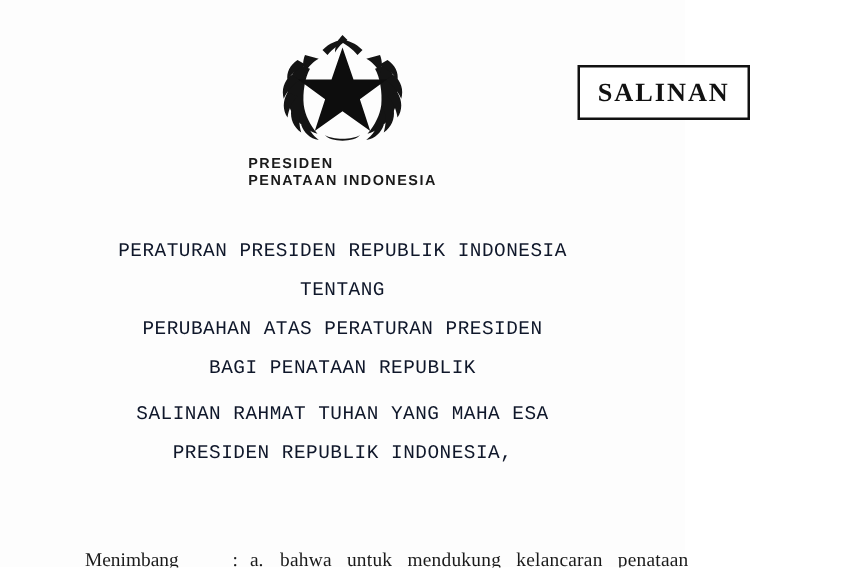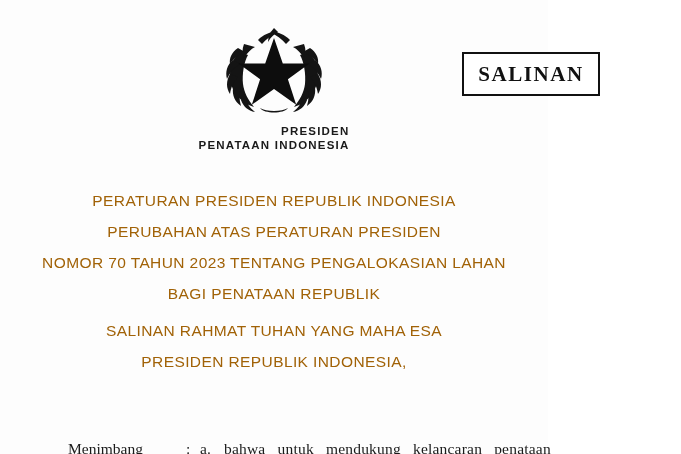--- a/index.html
+++ b/index.html
@@ -35,21 +35,21 @@
   .emblem {
     position: relative;
     width: 120px;
     height: 96px;
   }
   .emblem svg {
     display: block;
   }
   .emblem-caption {
     margin-top: 6px;
-    text-align: right;
+    text-align: left;
     font-family: "Liberation Sans", sans-serif;
     font-weight: bold;
     font-size: 11.5px;
     letter-spacing: 1.2px;
     line-height: 14px;
     color: #1a1a1a;
   }
 
   
   .salinan-box {
@@ -74,24 +74,24 @@
 
   
   .title-block {
     position: absolute;
     left: 0;
     right: 0;
     top: 192px;
     text-align: center;
   }
   .title-line {
-    font-family: Liberation Sans, sans-serif;
+    font-family: Liberation Mono, monospace;
     font-size: 15.5px;
     letter-spacing: 0.4px;
-    color: #a16207;
+    color: #0f172a;
     margin: 0 0 13px 0;
     white-space: nowrap;
   }
   .title-line.gap-before {
     margin-top: 19px;
   }
 
   
   .body-block {
     position: absolute;
@@ -173,22 +173,22 @@
       </svg>
     </div>
     <div class="emblem-caption">
       <div>PRESIDEN</div>
       <div>PENATAAN INDONESIA</div>
     </div>
   </div>
 
   <div class="title-block">
     <div class="title-line">PERATURAN PRESIDEN REPUBLIK INDONESIA</div>
+    <div class="title-line">TENTANG</div>
     <div class="title-line">PERUBAHAN ATAS PERATURAN PRESIDEN</div>
-    <div class="title-line">NOMOR 70 TAHUN 2023 TENTANG PENGALOKASIAN LAHAN</div>
     <div class="title-line">BAGI PENATAAN REPUBLIK</div>
     <div class="title-line gap-before">SALINAN RAHMAT TUHAN YANG MAHA ESA</div>
     <div class="title-line">PRESIDEN REPUBLIK INDONESIA,</div>
   </div>
 
   <div class="body-block">
     <div class="body-row">
       <span class="body-label">Menimbang</span>
       <span class="body-colon">:</span>
       <span class="body-enum">a.</span>

